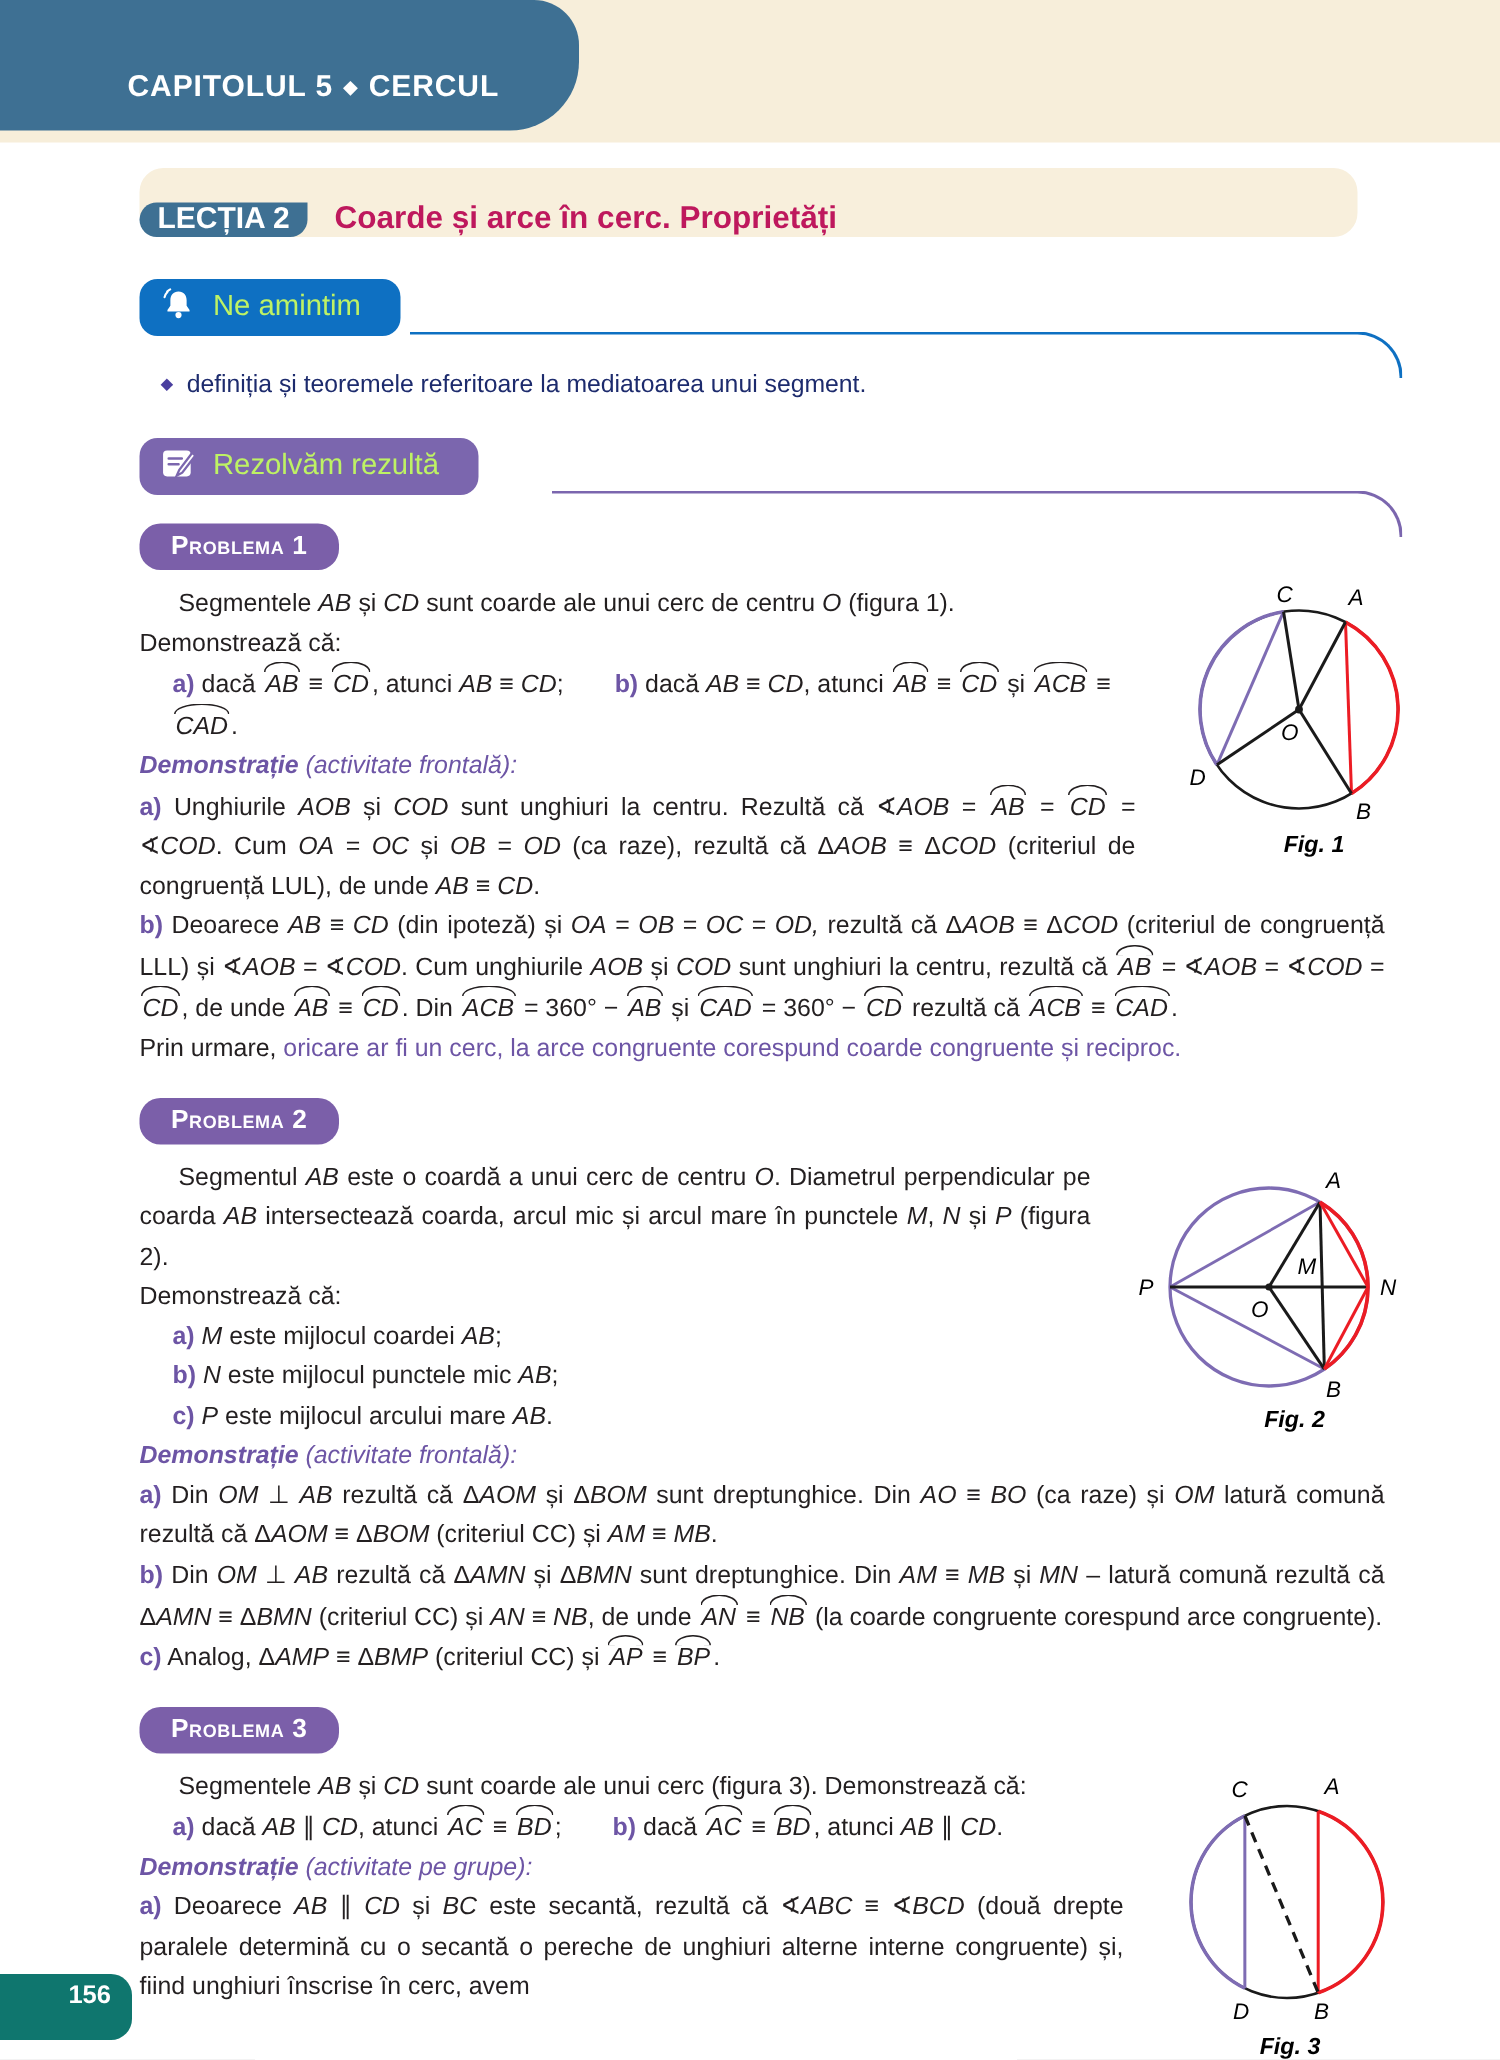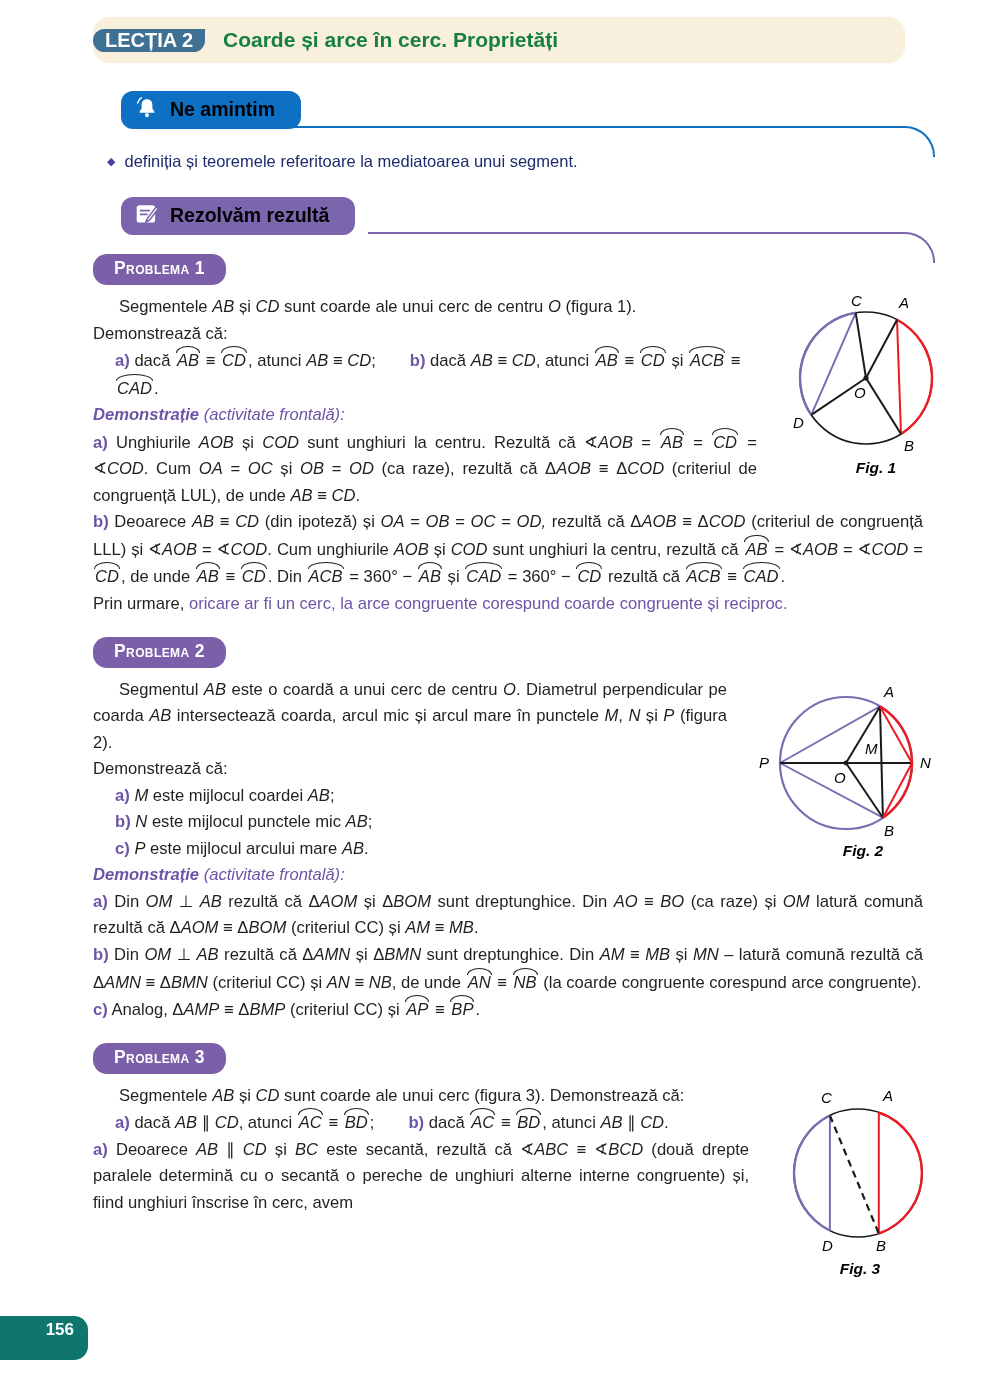--- a/index.html
+++ b/index.html
@@ -6,33 +6,33 @@
   .page{position:relative;width:1000px;height:1373px;background:#ffffff;overflow:hidden;
         font-family:"Liberation Sans",sans-serif;color:#231f20;}
   
   .chapter-band{position:relative;width:100%;height:95px;background:#f7eeda;}
   .chapter-tab{position:absolute;left:0;top:0;width:386px;height:87px;background:#3e7093;
                border-radius:0 30px 46px 0;}
   .chapter-text{position:absolute;left:85px;top:47px;color:#ffffff;font-weight:bold;
                 font-size:20px;letter-spacing:0.6px;white-space:nowrap;}
   .chapter-text .dia{font-size:12px;vertical-align:2px;padding:0 7px;}
   
-  .lesson-bar{display:flex;align-items:center;margin:17px 95px 0 93px;height:46px;
+  .lesson-bar{display:flex;align-items:flex-end;margin:17px 95px 0 93px;height:46px;
               background:#f8efdc;border-radius:16px;}
   .lesson-tab{flex:0 0 112px;background:#3e7093;color:#fff;font-weight:bold;font-size:20px;
               border-radius:16px 0 16px 16px;display:flex;align-items:center;justify-content:center;}
-  .lesson-title{display:flex;align-items:center;padding-left:18px;color:#15803d;
+  .lesson-title{display:flex;align-items:center;padding-left:18px;color:#be185d;
                 font-weight:bold;font-size:21px;}
   
   .content{margin:0 77px 0 93px;} 
   .band{position:relative;height:42px;}
   .band.remember{margin-top:28px;}
   .band.solve{margin-top:22px;}
   .hdr{position:relative;z-index:2;display:inline-flex;align-items:center;gap:10px;
-       color:#000000;font-weight:bold;font-size:19.5px;padding:5px 26px 7px 13px;border-radius:12px;margin-left:28px;}
+       color:#bef264;font-weight:normal;font-size:19.5px;padding:5px 26px 7px 13px;border-radius:12px;}
   .hdr.blue{background:#0e70c2;}
   .hdr.purple{background:#7b66ae;}
   .corner{position:absolute;top:35px;right:-12px;height:29px;z-index:1;
           border-top:2.6px solid;border-right:2.6px solid;border-top-right-radius:30px;}
   .corner.blue{left:180px;border-color:#0e70c2;}
   .corner.purple{left:275px;border-color:#7b66ae;}
   .hdr .ic{flex:0 0 auto;display:block;}
   
   .bullets{list-style:none;margin:14px 0 0 4px;padding:0;}
   .bullets li{line-height:28px;color:#1d2b6d;font-size:16.5px;}
@@ -63,20 +63,26 @@
   
   .page-num{position:absolute;left:0;top:1316px;width:74px;height:44px;background:#0f766e;
             color:#fff;font-weight:bold;font-size:17px;line-height:28px;text-align:right;
             padding-right:14px;border-radius:0 14px 14px 0;}
 </style>
 </head>
 <body>
 
 <div class="page">
 
+  <div class="chapter-band">
+    <div class="chapter-tab"></div>
+    <div class="chapter-text">
+      <span>CAPITOLUL 5</span><span class="dia">◆</span><span>CERCUL</span>
+    </div>
+  </div>
 
   <div class="lesson-bar">
     <div class="lesson-tab">LECȚIA 2</div>
     <div class="lesson-title">Coarde și arce în cerc. Proprietăți</div>
   </div>
 
   <div class="content">
 
     <div class="band remember">
       <div class="hdr blue">
@@ -193,20 +199,21 @@
             <text x="58" y="22" font-size="15" font-style="italic">C</text>
             <text x="120" y="20" font-size="15" font-style="italic">A</text>
             <text x="59" y="170" font-size="15" font-style="italic">D</text>
             <text x="113" y="170" font-size="15" font-style="italic">B</text>
             <text x="97" y="193" font-size="15.5" font-style="italic" font-weight="600" text-anchor="middle">Fig. 3</text>
           </svg>
         </div>
         <div>
             <div class="para indent"><span>Segmentele </span><span class="it">AB</span><span> și </span><span class="it">CD</span><span> sunt coarde ale unui cerc (figura 3). Demonstrează că:</span></div>
             <div class="para ab"><span class="mk">a)</span><span> dacă </span><span class="it">AB</span><span> ∥ </span><span class="it">CD</span><span>, atunci </span><span class="arc">AC</span><span> ≡ </span><span class="arc">BD</span><span>;</span><span class="gap" style="width: 34px;"></span><span class="mk">b)</span><span> dacă </span><span class="arc">AC</span><span> ≡ </span><span class="arc">BD</span><span>,  atunci </span><span class="it">AB</span><span> ∥ </span><span class="it">CD</span><span>.</span></div>
+            <div class="para"><span class="it bo pu">Demonstrație</span><span class="it pu"> (activitate pe grupe):</span></div>
             <div class="para"><span class="mk">a)</span><span> Deoarece </span><span class="it">AB</span><span> ∥ </span><span class="it">CD</span><span> și </span><span class="it">BC</span><span> este secantă, rezultă că </span><span>∢</span><span class="it">ABC</span><span> ≡ </span><span>∢</span><span class="it">BCD</span><span> (două drepte paralele determină cu o secantă o pereche de unghiuri alterne interne congruente) și, fiind unghiuri înscrise în cerc, avem </span></div>
           </div>
       </div>
     </div>
 
   </div>
 
   <div class="page-num">156</div>
 </div>
 

